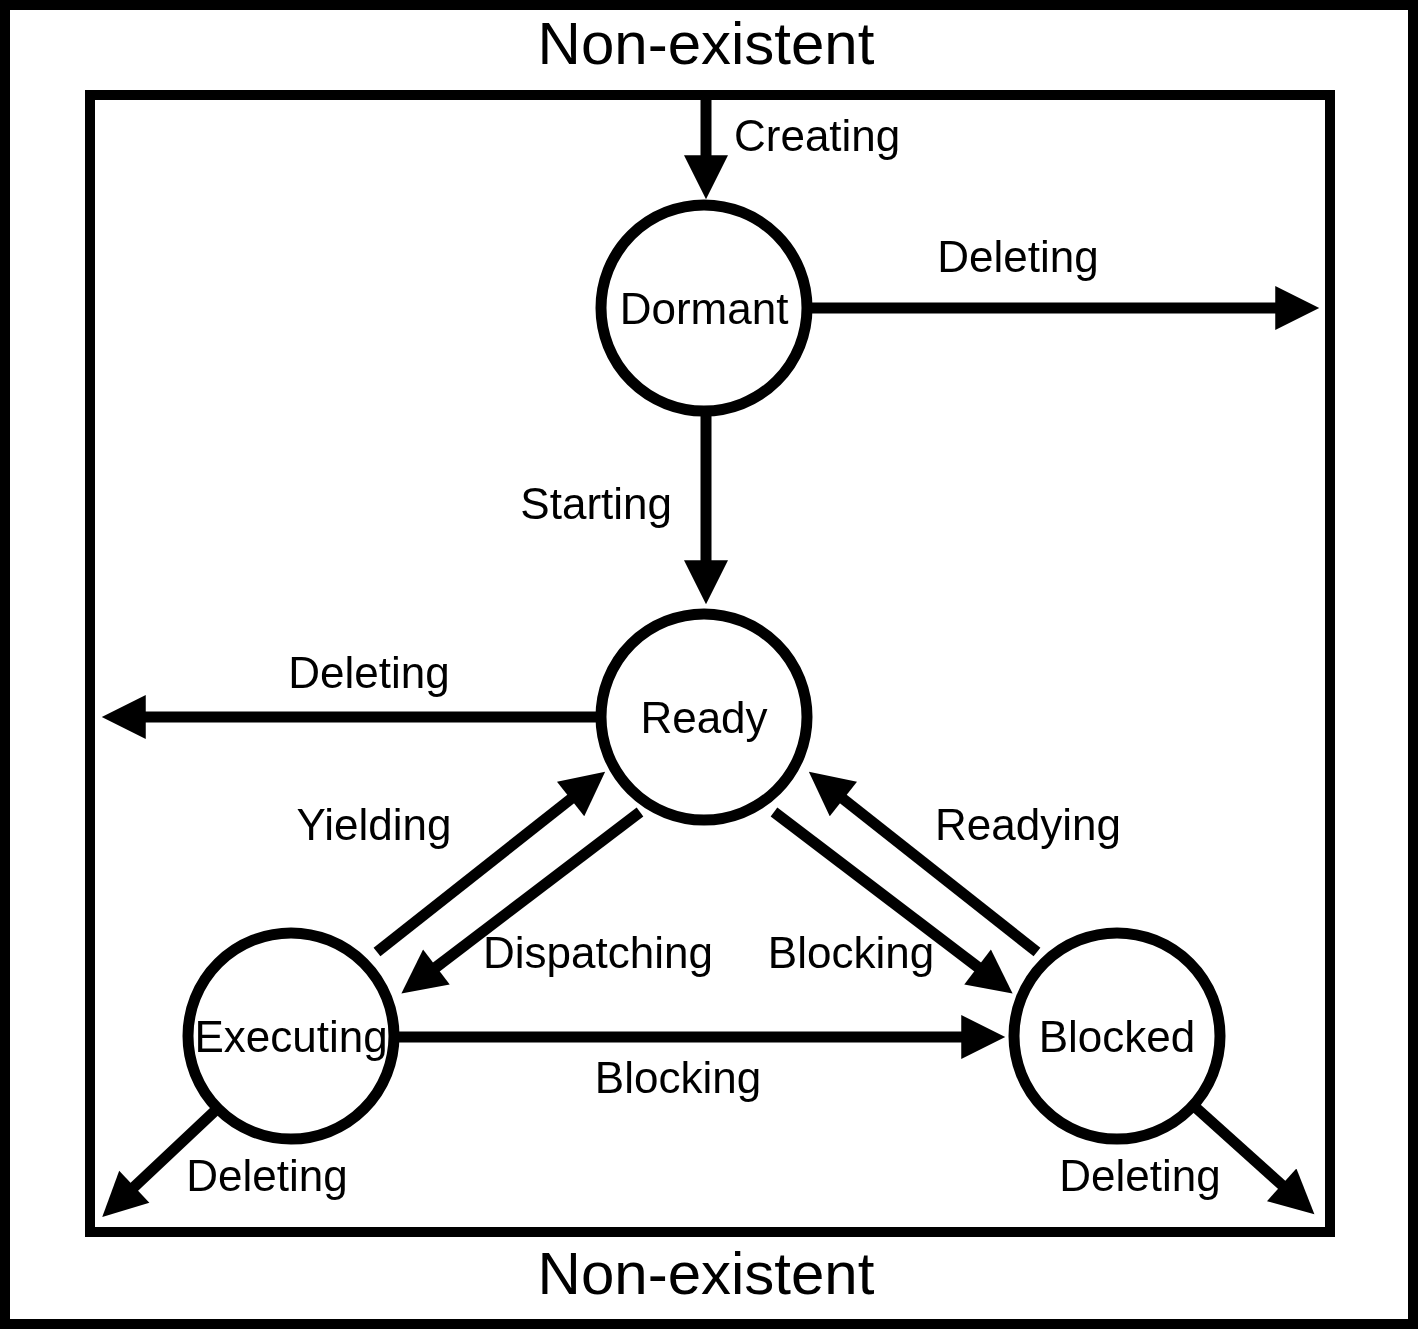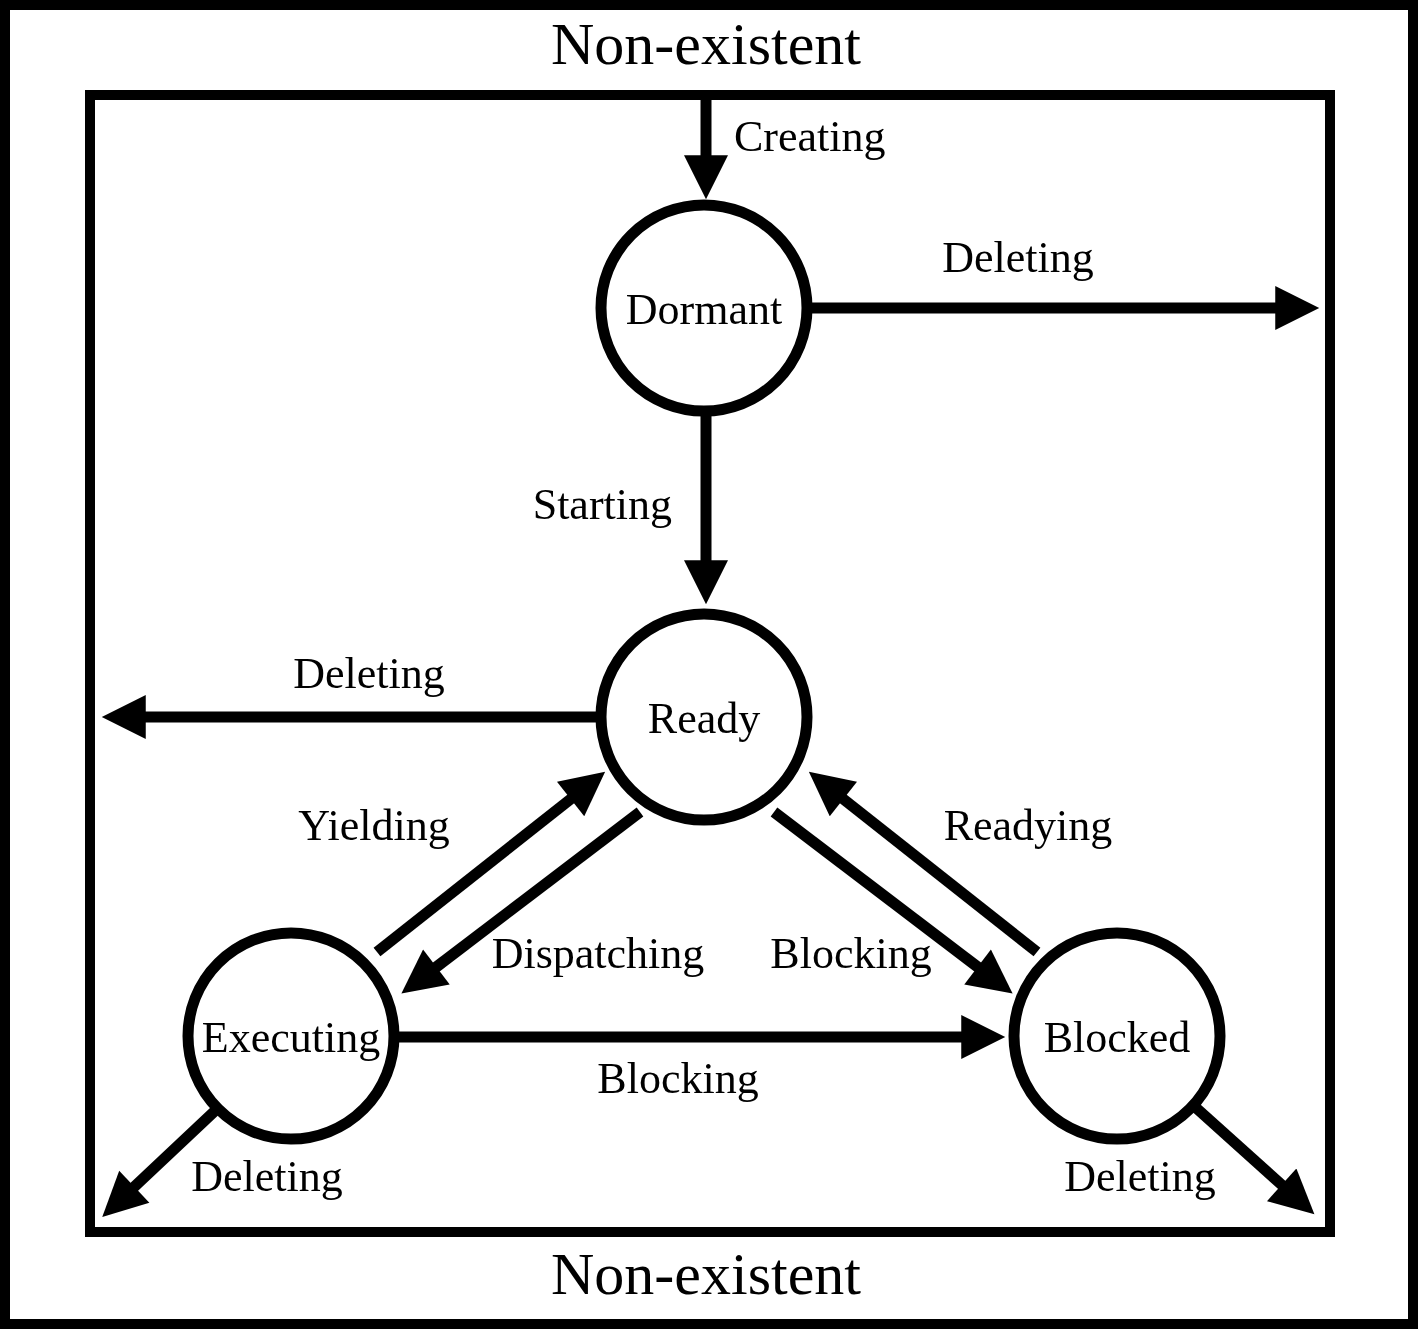--- a/index.html
+++ b/index.html
@@ -5,21 +5,21 @@
   html, body {
     margin: 0;
     padding: 0;
     background: #ffffff;
   }
   .canvas {
     width: 1418px;
     height: 1329px;
     position: relative;
     background: #ffffff;
-    font-family: Liberation Serif, serif;
+    font-family: Liberation Sans, sans-serif;
   }
   svg { display: block; }
   .boundary {
     fill: none;
     stroke: #000000;
   }
   .state-circle {
     fill: #ffffff;
     stroke: #000000;
     stroke-width: 11;

